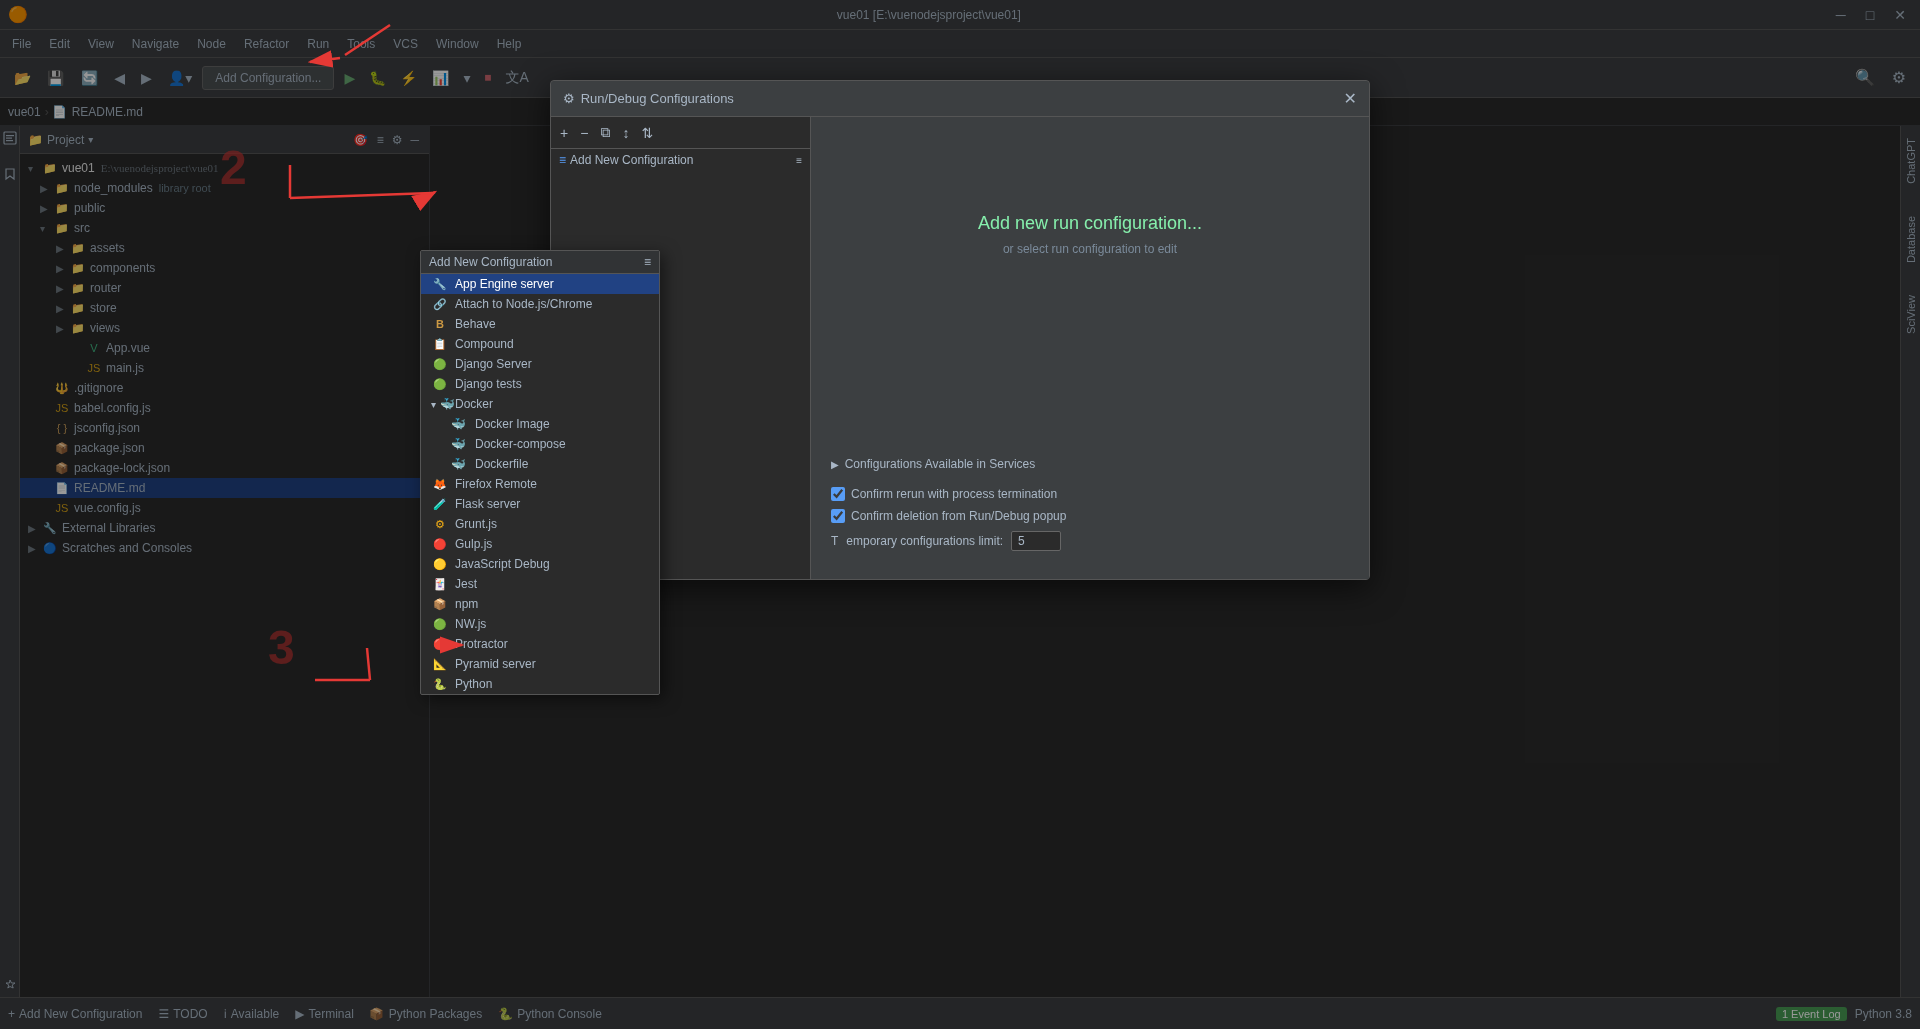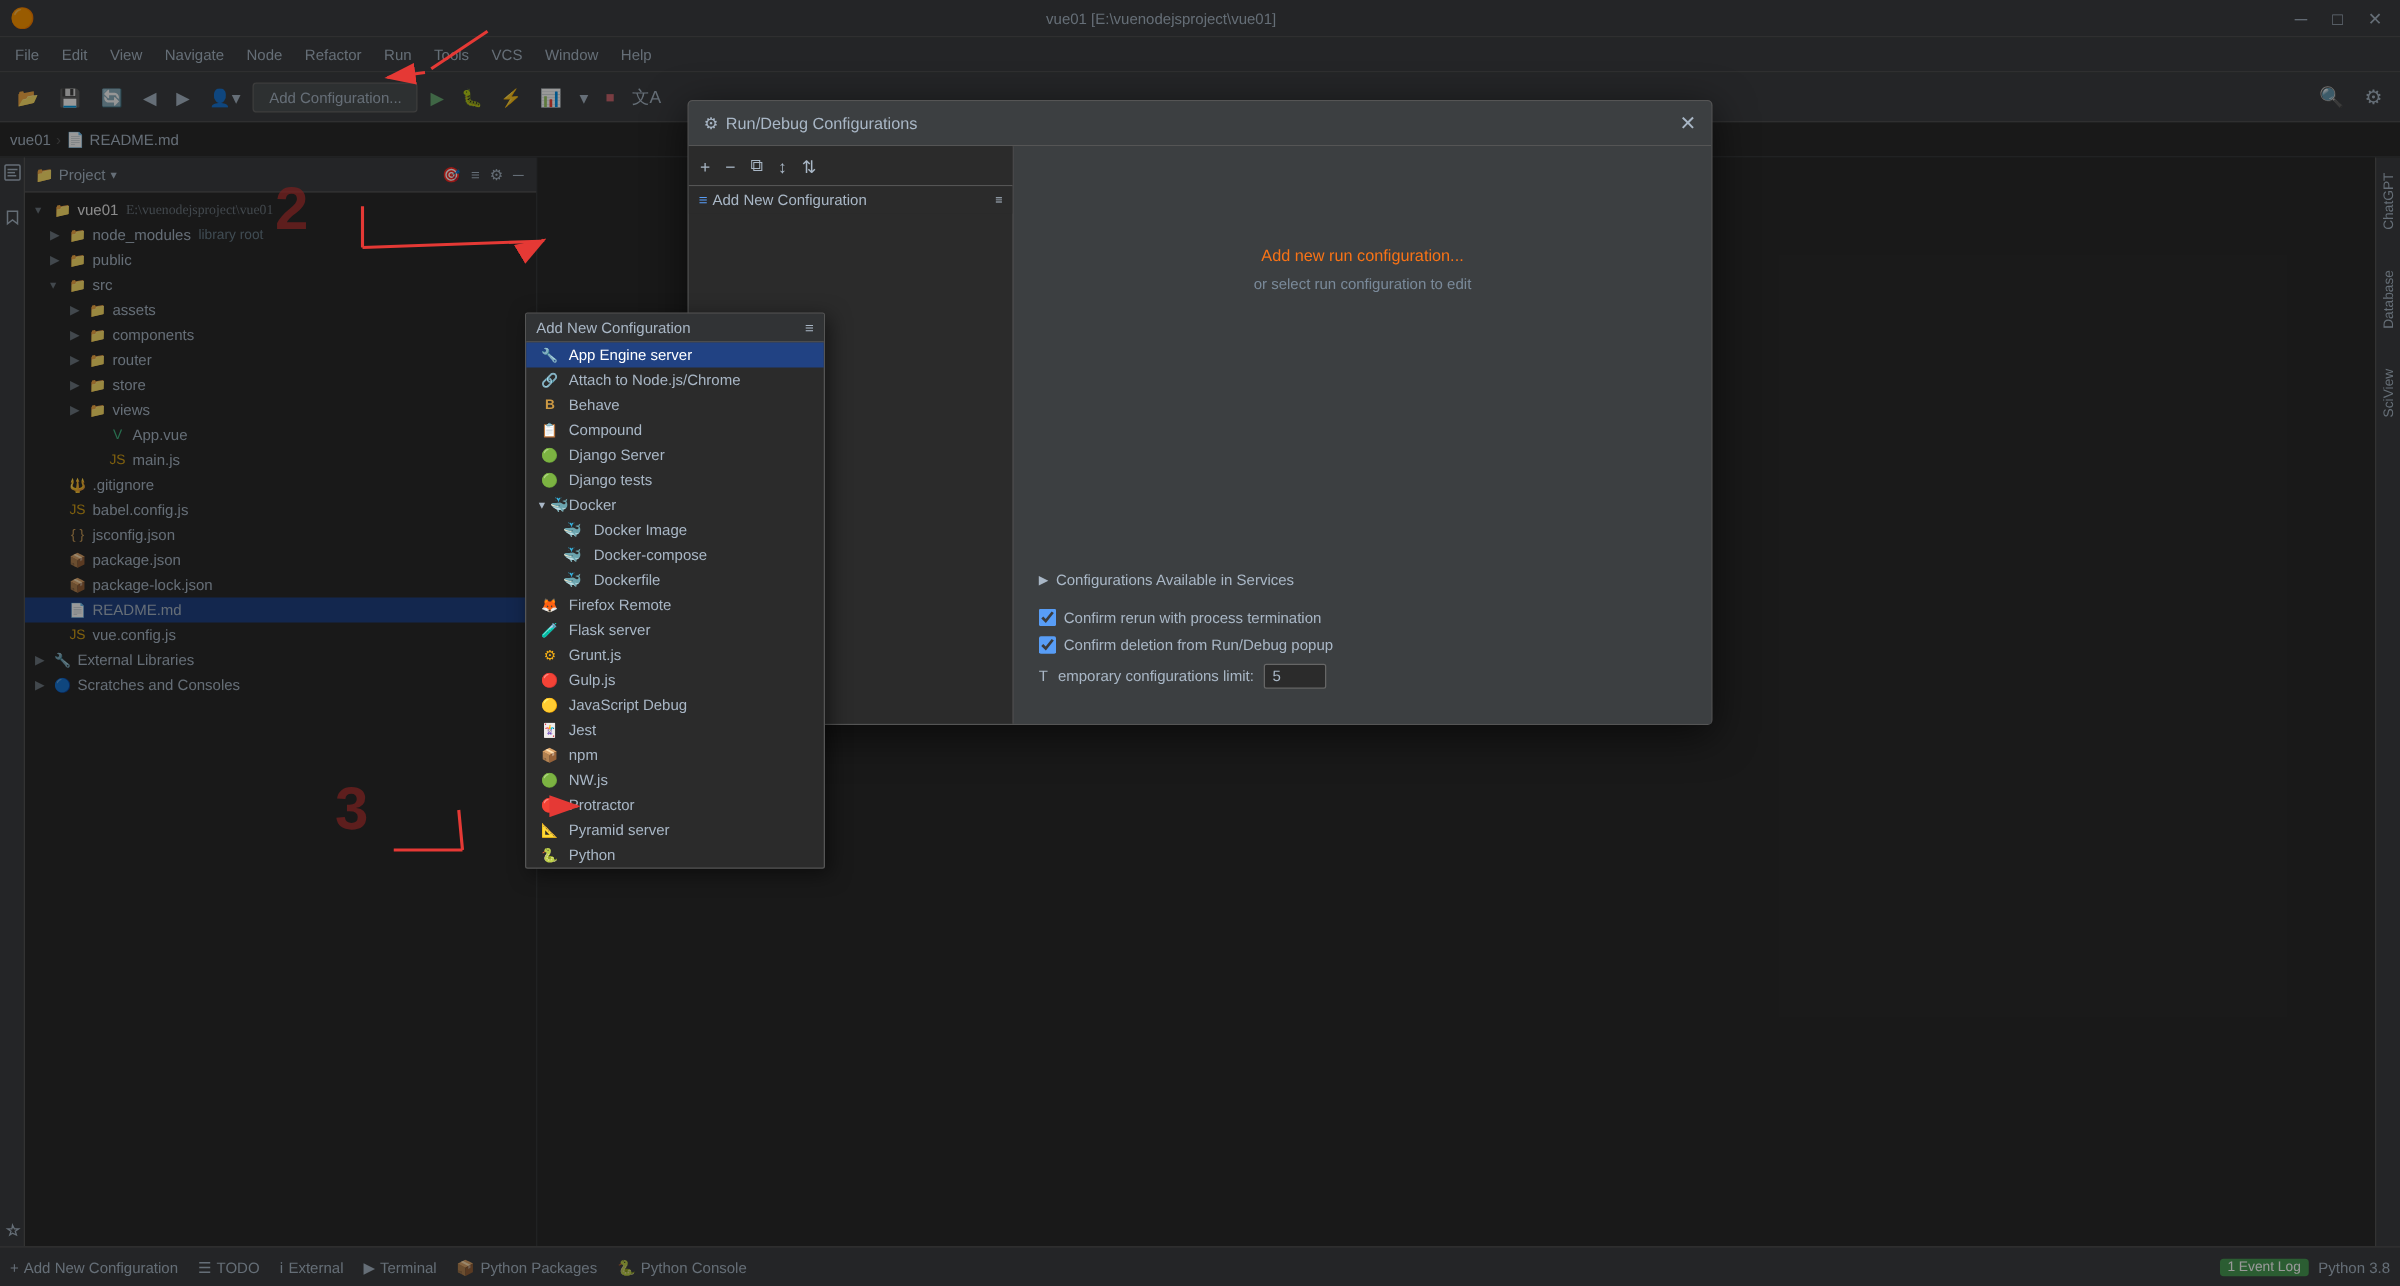--- a/index.html
+++ b/index.html
@@ -286,21 +286,21 @@
     }
     .dialog-right-empty {
       flex: 1;
       display: flex;
       flex-direction: column;
       align-items: center;
       justify-content: flex-start;
       padding-top: 60px;
       gap: 8px;
     }
-    .dialog-add-link { color: #f97316; font-size: 13px; cursor: pointer; text-decoration: none; }
+    .dialog-add-link { color: #86efac; font-size: 18px; cursor: pointer; text-decoration: none; margin-top: 16px; }
     .dialog-subtitle { color: #7a8a9a; font-size: 12px; }
 
     .dialog-options {
       margin-top: 40px;
     }
     .options-section {
       margin-top: 16px;
     }
     .options-row {
       display: flex;
@@ -732,21 +732,21 @@
     <span class="status-item">
       <span>+</span>
       <span>Add New Configuration</span>
     </span>
     <span class="status-item">
       <span>☰</span>
       <span>TODO</span>
     </span>
     <span class="status-item">
       <span>ℹ</span>
-      <span>External</span>
+      <span>Available</span>
     </span>
     <span class="status-item">
       <span>▶</span>
       <span>Terminal</span>
     </span>
     <span class="status-item">
       <span>📦</span>
       <span>Python Packages</span>
     </span>
     <span class="status-item">

